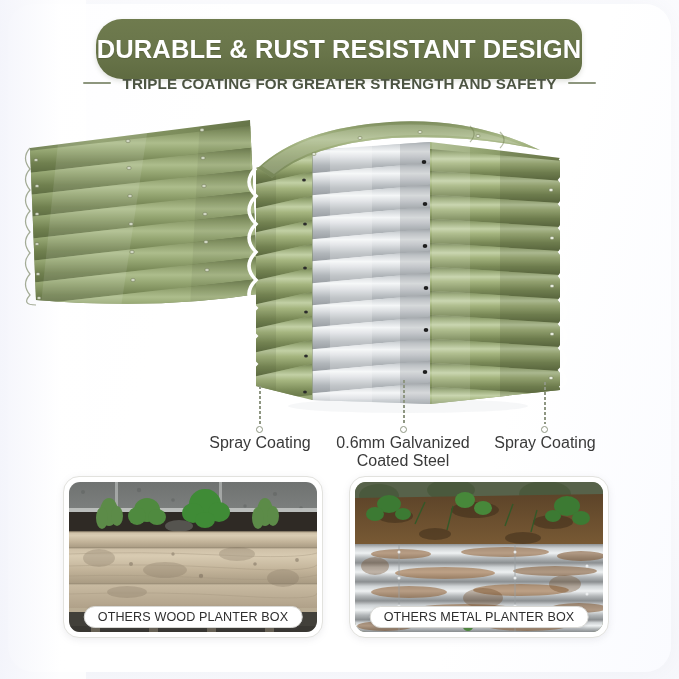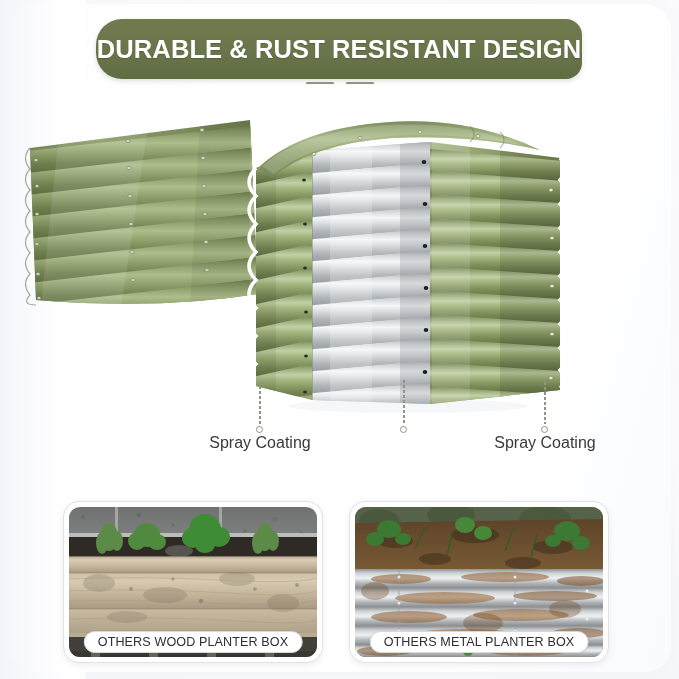--- a/index.html
+++ b/index.html
@@ -71,21 +71,21 @@
     position:absolute;text-align:center;color:#3a3a3a;
     font-size:16px;line-height:18px;font-weight:normal;
   }
 
   
   .compare{position:absolute;left:0;top:476px;width:679px;height:170px;}
   .photo-card{
     position:absolute;width:260px;height:162px;border-radius:16px;
     background:#ffffff;border:1.5px solid #e2e2de;
     box-shadow:0 2px 7px rgba(120,125,140,.13);
-    box-sizing:border-box;padding:5px;margin-top:25px;
+    box-sizing:border-box;padding:5px;
   }
   .photo-card.left{left:63px;top:0;}
   .photo-card.right{left:349px;top:0;text-align:right;}
   .photo-inner{
     position:relative;width:100%;height:100%;border-radius:11px;overflow:hidden;
   }
   .photo-inner svg{display:block;width:100%;height:100%;}
   .photo-caption{
     position:absolute;left:50%;transform:translateX(-50%);bottom:4px;
     background:#ffffff;border:1px solid #d8d8d4;border-radius:12px;
@@ -100,20 +100,21 @@
 <div id="root">
   <div class="bg-panel"></div>
   <div class="bg-sheen"></div>
 
   <div class="header">
     <div class="title-pill">
       <span>DURABLE &amp; RUST RESISTANT DESIGN</span>
     </div>
     <div class="subtitle-row">
       <div class="sub-dash"></div>
+      <span class="sub-text">TRIPLE COATING FOR GREATER STRENGTH AND SAFETY</span>
       <div class="sub-dash"></div>
     </div>
   </div>
 
   <div class="product">
     <svg width="679" height="310" viewBox="0 0 679 310" xmlns="http://www.w3.org/2000/svg">
       <defs>
 
         <linearGradient id="ribG" x1="0" y1="0" x2="0" y2="1">
           <stop offset="0%" stop-color="#6b7a4d"></stop>
@@ -344,20 +345,24 @@
       <div class="dot"></div>
     </div>
     <div class="clabel" style="left:180px;top:38px;width:160px;">
       <span>Spray Coating</span>
     </div>
 
     <div class="leader" style="left:403px;top:-16px;height:44px;">
       <div class="dline"></div>
       <div class="dot"></div>
     </div>
+    <div class="clabel" style="left:323px;top:38px;width:160px;">
+      <span>0.6mm Galvanized</span><br>
+      <span>Coated Steel</span>
+    </div>
 
     <div class="leader" style="left:544px;top:-14px;height:42px;">
       <div class="dline"></div>
       <div class="dot"></div>
     </div>
     <div class="clabel" style="left:465px;top:38px;width:160px;">
       <span>Spray Coating</span>
     </div>
   </div>
 

